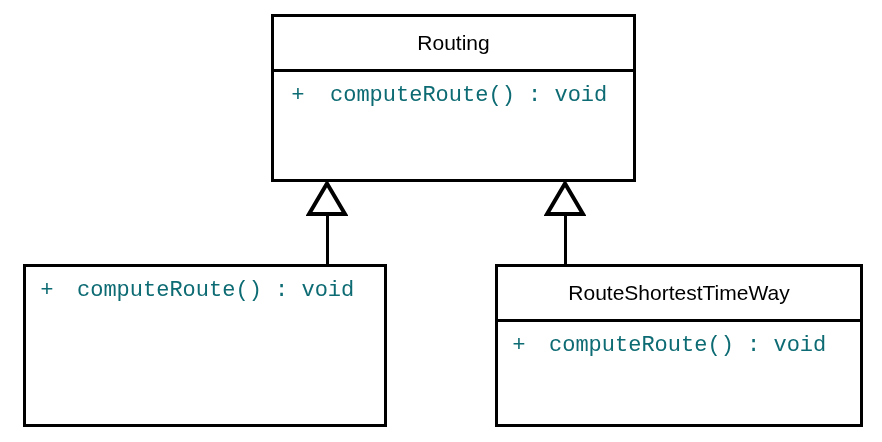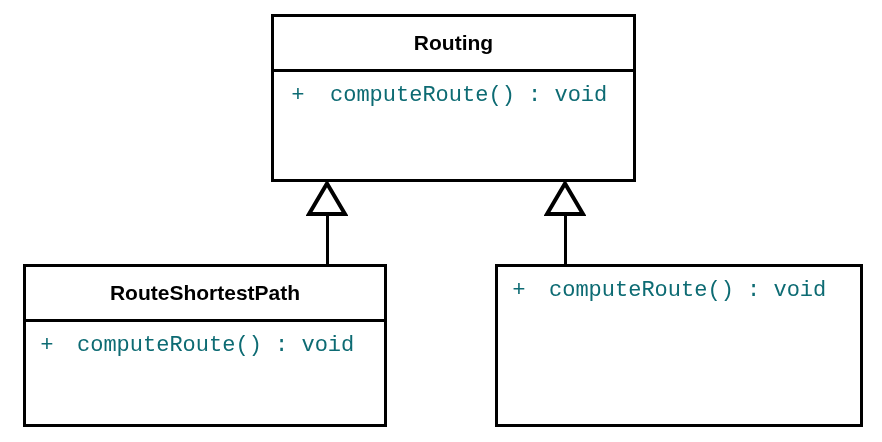--- a/index.html
+++ b/index.html
@@ -32,21 +32,21 @@
   }
   .class-title-row {
     box-sizing: border-box;
     display: flex;
     align-items: center;
     justify-content: center;
     border-bottom: 3px solid #000000;
     background: #ffffff;
   }
   .class-title {
-    font-weight: bold;
+    font-weight: normal;
     color: #000000;
     letter-spacing: 0px;
     white-space: nowrap;
   }
   .class-members {
     box-sizing: border-box;
     flex: 1 1 auto;
     background: #ffffff;
     padding-top: 9px;
   }
@@ -152,32 +152,32 @@
     </div>
     <div class="class-members">
       <div class="member-row">
         <span class="member-visibility">+</span>
         <span class="member-signature">computeRoute() : void</span>
       </div>
     </div>
   </div>
 
   <div class="uml-class" id="class-route-shortest-path">
-    <div class="class-title-row">
-      <span class="class-title">RouteShortestPath</span>
-    </div>
     <div class="class-members">
       <div class="member-row">
         <span class="member-visibility">+</span>
         <span class="member-signature">computeRoute() : void</span>
       </div>
     </div>
   </div>
 
   <div class="uml-class" id="class-route-shortest-time-way">
+    <div class="class-title-row">
+      <span class="class-title">RouteShortestTimeWay</span>
+    </div>
     <div class="class-members">
       <div class="member-row">
         <span class="member-visibility">+</span>
         <span class="member-signature">computeRoute() : void</span>
       </div>
     </div>
   </div>
 
 </div>
 

